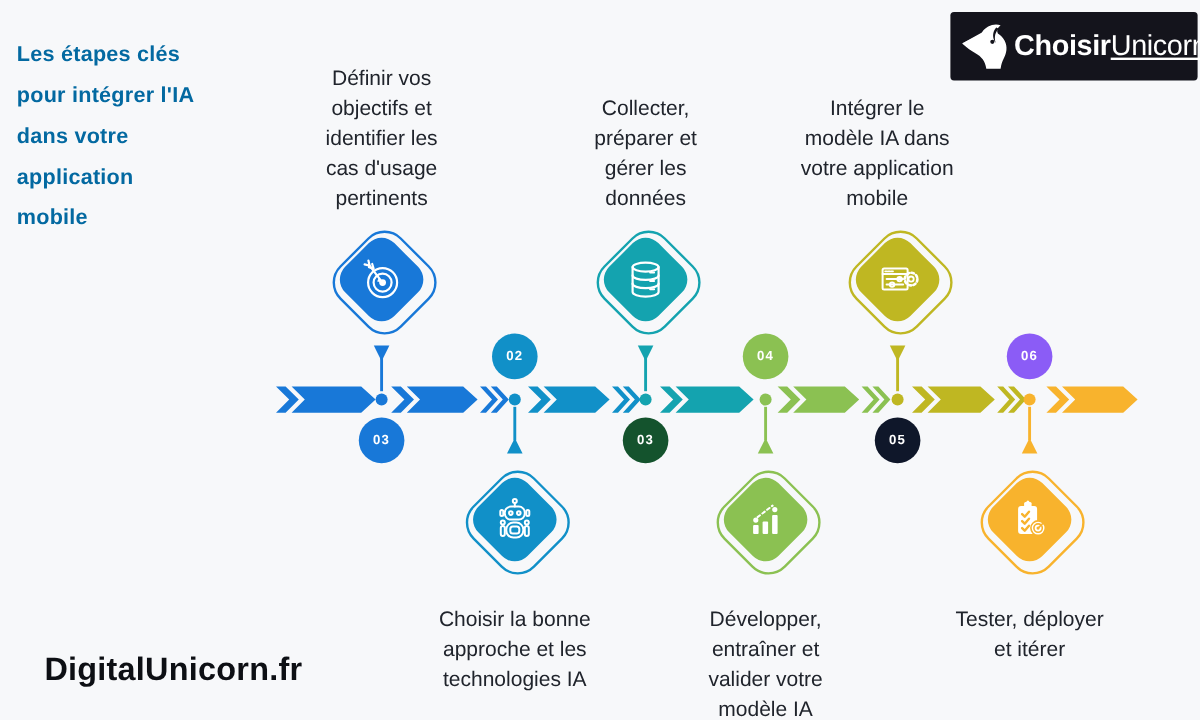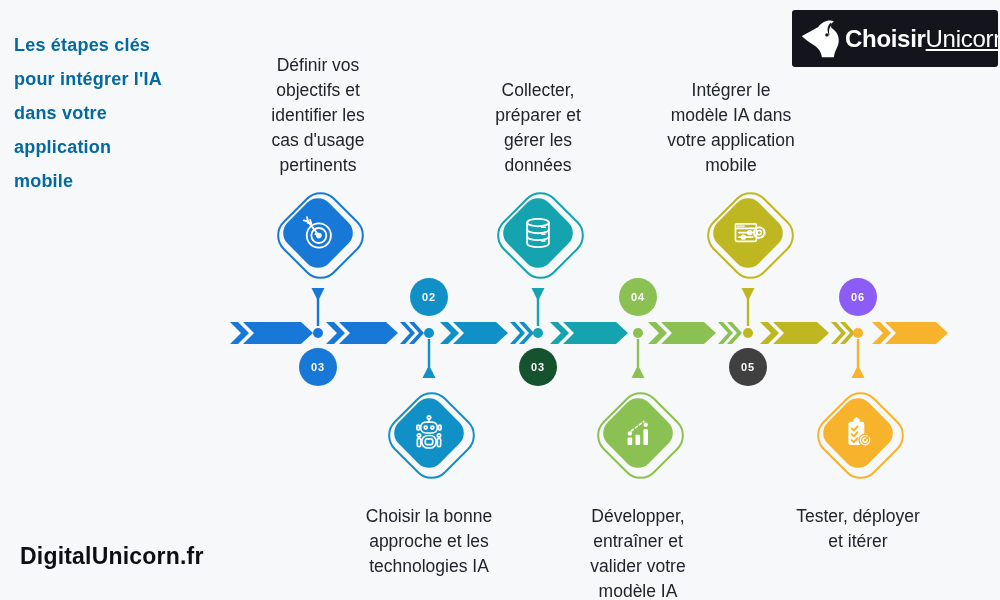--- a/index.html
+++ b/index.html
@@ -15,22 +15,22 @@
   .logo{
     position:absolute;left:792px;top:10px;width:206px;height:57px;
     background:#14141C;border-radius:3px;display:flex;align-items:center;
   }
   .logo svg{margin-left:7px;flex:0 0 auto;}
   .logo-text{color:#FFFFFF;font-size:24px;letter-spacing:-0.3px;margin-left:2px;white-space:nowrap;}
   .logo-text .b{font-weight:700;}
   .logo-text .r{font-weight:400;text-decoration:underline;}
 
   .footer-url{
-    position:absolute;left:20px;top:543px;
-    font-size:23px;font-weight:700;color:#0D0F14;letter-spacing:.2px;
+    position:absolute;left:37px;top:543px;
+    font-size:27px;font-weight:700;color:#0D0F14;letter-spacing:.2px;
   }
 
   #timeline-svg{position:absolute;left:0;top:0;z-index:1;}
 
   .step-label{
     position:absolute;width:190px;text-align:center;z-index:2;
     font-size:17.5px;font-weight:400;line-height:25px;color:#20242C;
     white-space:pre-line;
   }
   .diamond{position:absolute;width:74px;height:74px;z-index:2;}
@@ -209,21 +209,21 @@
             <path d="M11.5 15.8 h2 M14.5 15.8 h2 M17.5 15.8 h2" stroke-width="1.6"></path>
             <path d="M13 23.5 H29.5"></path>
             <circle cx="26" cy="23.5" r="2.2" fill="none"></circle>
             <path d="M13 29 H29.5"></path>
             <circle cx="18.5" cy="29" r="2.2" fill="none"></circle>
             <circle cx="37.5" cy="23.5" r="6.3" stroke-dasharray="2.4 2.5" stroke-width="2.6"></circle>
             <circle cx="37.5" cy="23.5" r="2.6" stroke-width="1.8"></circle>
           </svg>
         </div>
       </div>
-      <div class="num-circle" style="background: #404040; left: 729px; top: 348px;">
+      <div class="num-circle" style="background: #0f172a; left: 729px; top: 348px;">
         <span>05</span>
       </div>
       <div class="step-label" style="left: 763px; top: 504px;">Tester, déployer
 et itérer</div>
       <div class="diamond" style="left: 821px; top: 396px;">
         <div class="d-ring" style="border-color: rgb(248, 179, 45); left: 2.5px; top: 2.5px;"></div>
         <div class="d-fill" style="background: rgb(248, 179, 45);">
           <svg width="40" height="40" viewBox="0 0 48 48">
             <rect x="12.5" y="10.5" width="19" height="28" rx="3" fill="#fff"></rect>
             <rect x="18.5" y="6.5" width="7.5" height="6.5" rx="1.5" fill="#fff"></rect>

